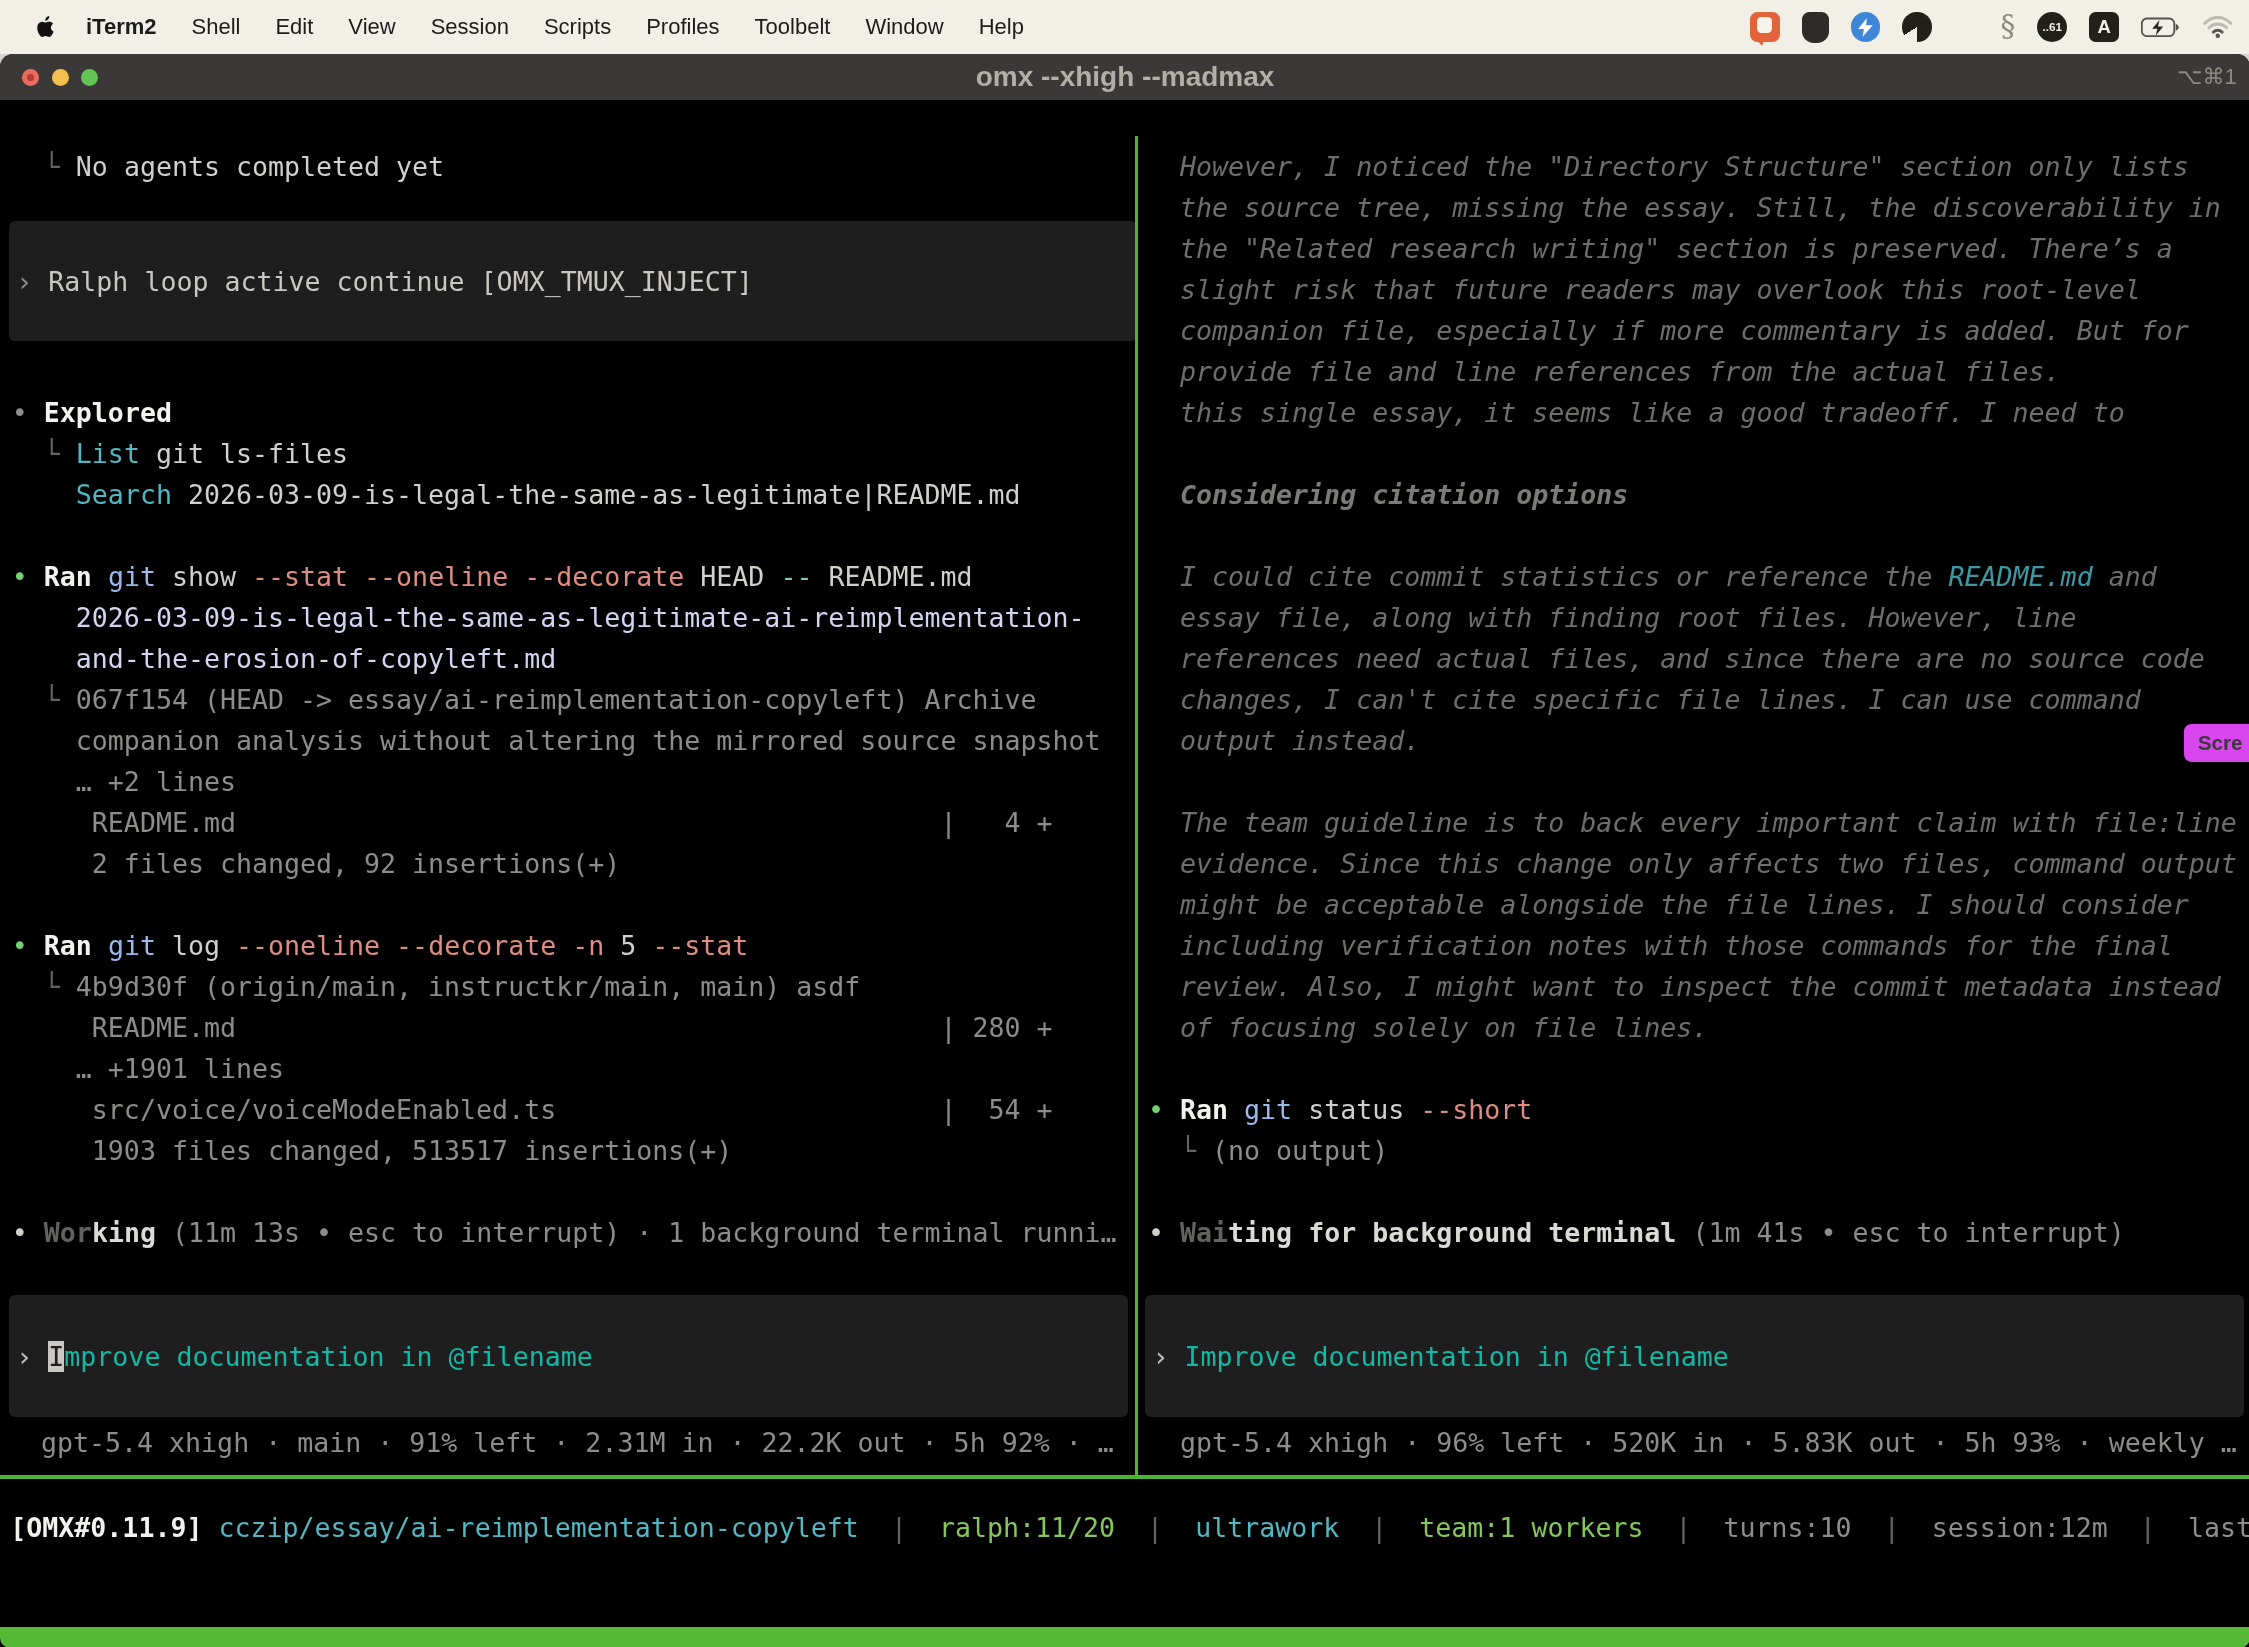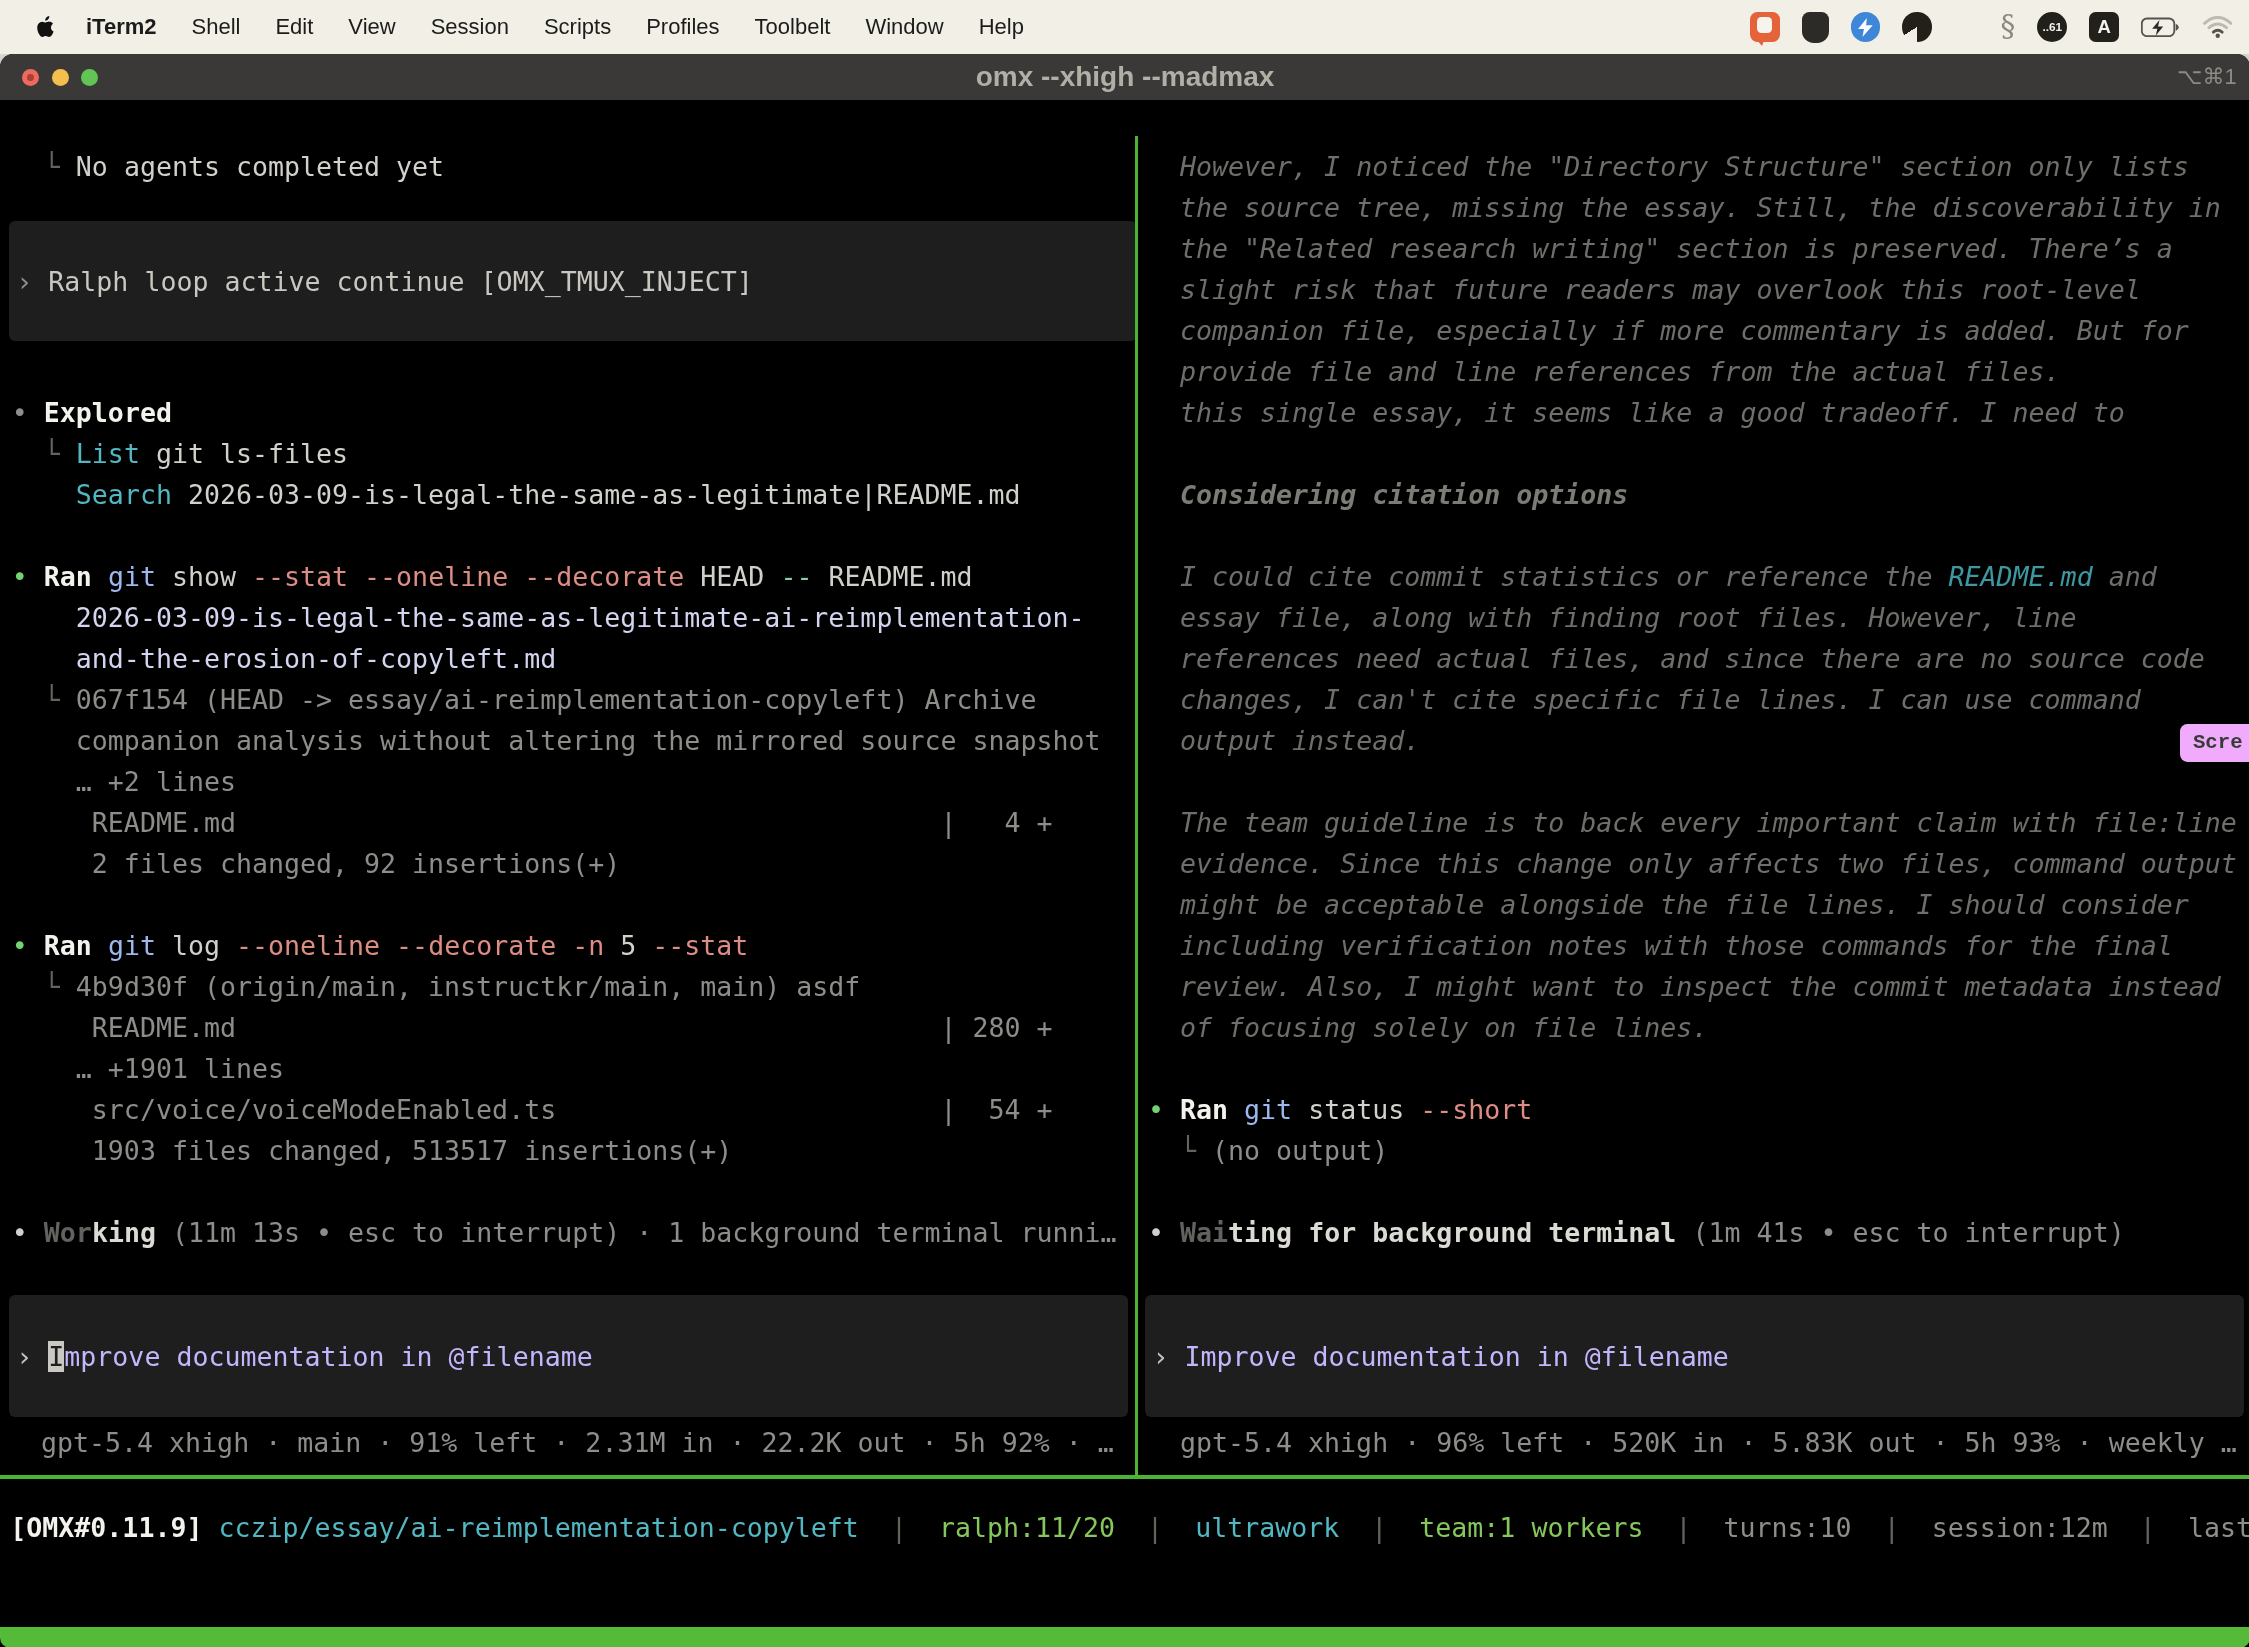--- a/index.html
+++ b/index.html
@@ -75,37 +75,37 @@
   .banner{position:absolute;top:85px;left:8.9px;width:1121px;height:120px;background:#1e1e1e;
     border-radius:5.9px;display:flex;align-items:center;padding-left:7.4px;white-space:pre;}
   .banner .bx-text{color:#c9c7c1;}
 
   .inputbox{position:absolute;top:1159px;height:122px;background:#1e1e1e;border-radius:5.9px;
     display:flex;align-items:center;padding-left:7.4px;white-space:pre;}
   .inputbox.left{left:8.9px;width:1112px;}
   .inputbox.right{left:1145px;width:1092px;}
   .in-prompt{color:#c4c2bc;}
   .in-cursor{display:inline-block;background:#c9c8c3;color:#1e1e1e;}
-  .in-text{color:#c4b5fd;}
+  .in-text{color:#14b8a6;}
 
   .statusline{position:absolute;top:1286px;height:41px;line-height:41px;color:#8d8d89;white-space:pre;}
   .statusline.left{left:41px;}
   .statusline.right{left:1180px;}
 
   .vdivider{position:absolute;left:1135px;top:0;width:3px;height:1339px;background:#4cb434;}
   .hdivider{position:absolute;left:0;right:0;top:1339px;height:3.7px;background:#4cb434;}
 
   .omxline{position:absolute;left:10.3px;top:1371px;height:41px;line-height:41px;white-space:pre;}
 
   .tmuxbar{position:absolute;left:0;right:0;top:1491px;height:38px;background:#54ba38;
     color:#0e2a06;font-size:25px;line-height:38px;white-space:pre;}
   .tmuxbar .tleft{position:absolute;left:7.4px;}
 
-  .scre-tip{position:absolute;right:0;top:588px;height:38px;line-height:38px;background:#f0abfc;
-    color:#3a3a38;font-family:Liberation Mono, monospace;font-size:20.7px;font-weight:600;
+  .scre-tip{position:absolute;right:0;top:588px;height:38px;line-height:38px;background:#d946ef;
+    color:#3a3a38;font-family:Liberation Sans, sans-serif;font-size:20.7px;font-weight:600;
     padding:0 7.4px 0 13.3px;border-radius:7.4px 0 0 7.4px;box-shadow:0 1.5px 7.4px rgba(0,0,0,.4);}
 </style>
 </head>
 <body>
 
 <div class="menubar">
   <svg class="apple" viewBox="0 0 24 28">
     <path d="M19.1 14.9c0-3.1 2.5-4.6 2.6-4.7-1.4-2.1-3.6-2.4-4.4-2.4-1.9-.2-3.6 1.1-4.6 1.1-1 0-2.4-1.1-4-1.1-2 0-3.9 1.2-5 3.1-2.1 3.7-.5 9.2 1.5 12.2 1 1.5 2.2 3.1 3.8 3 1.5-.1 2.1-1 3.9-1s2.4 1 4 1 2.7-1.5 3.7-3c1.2-1.7 1.6-3.4 1.7-3.5-.1 0-3.2-1.2-3.2-4.7zM15.9 4.9c.8-1 1.4-2.4 1.2-3.9-1.2.1-2.7.8-3.5 1.9-.8.9-1.5 2.4-1.3 3.7 1.4.1 2.8-.7 3.6-1.7z"></path>
   </svg>
   <div class="menu-items">

